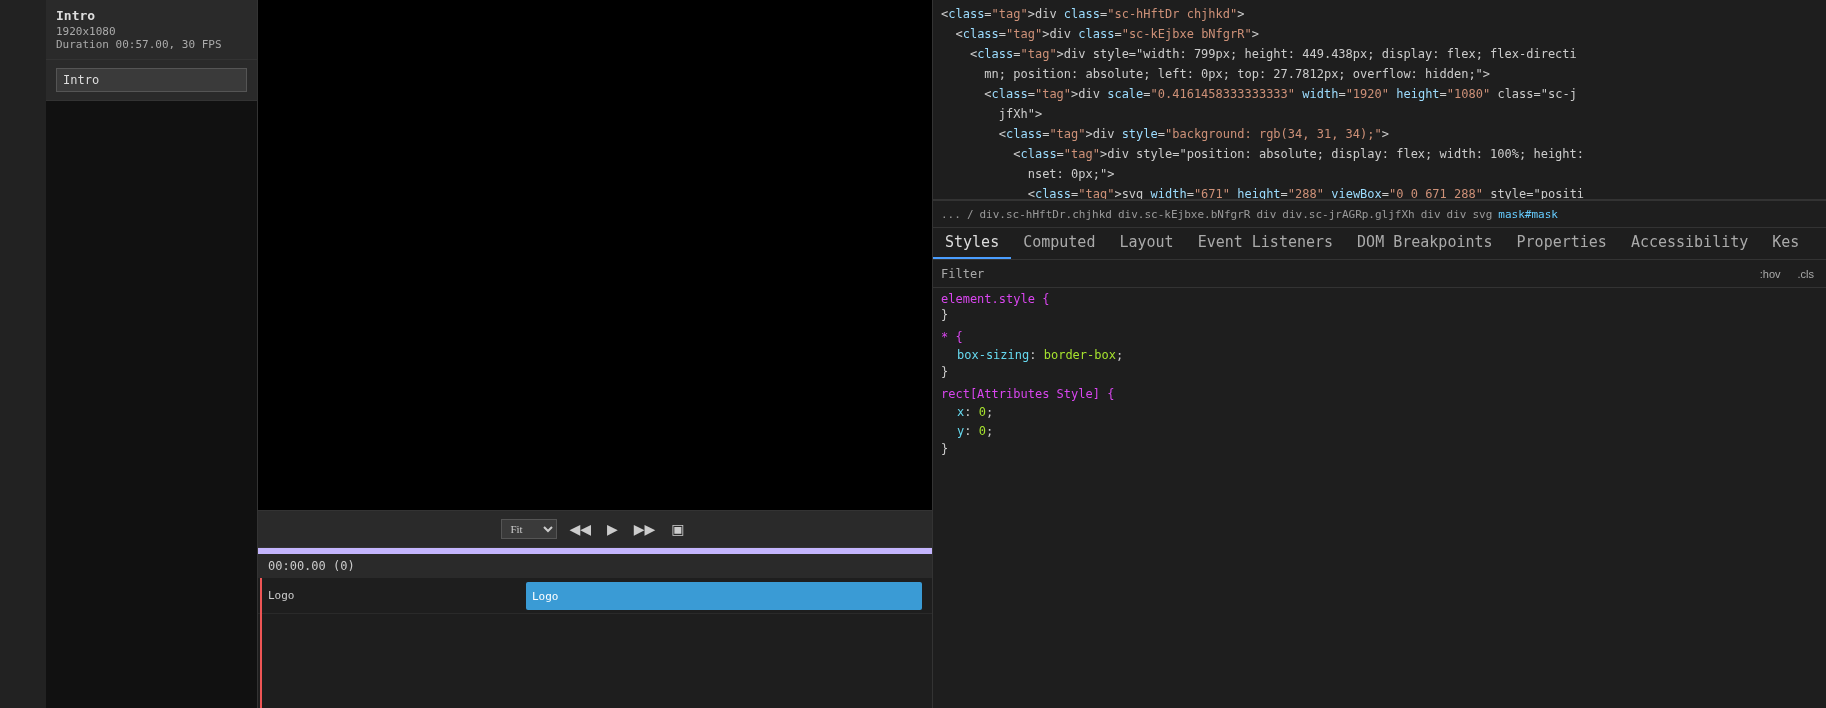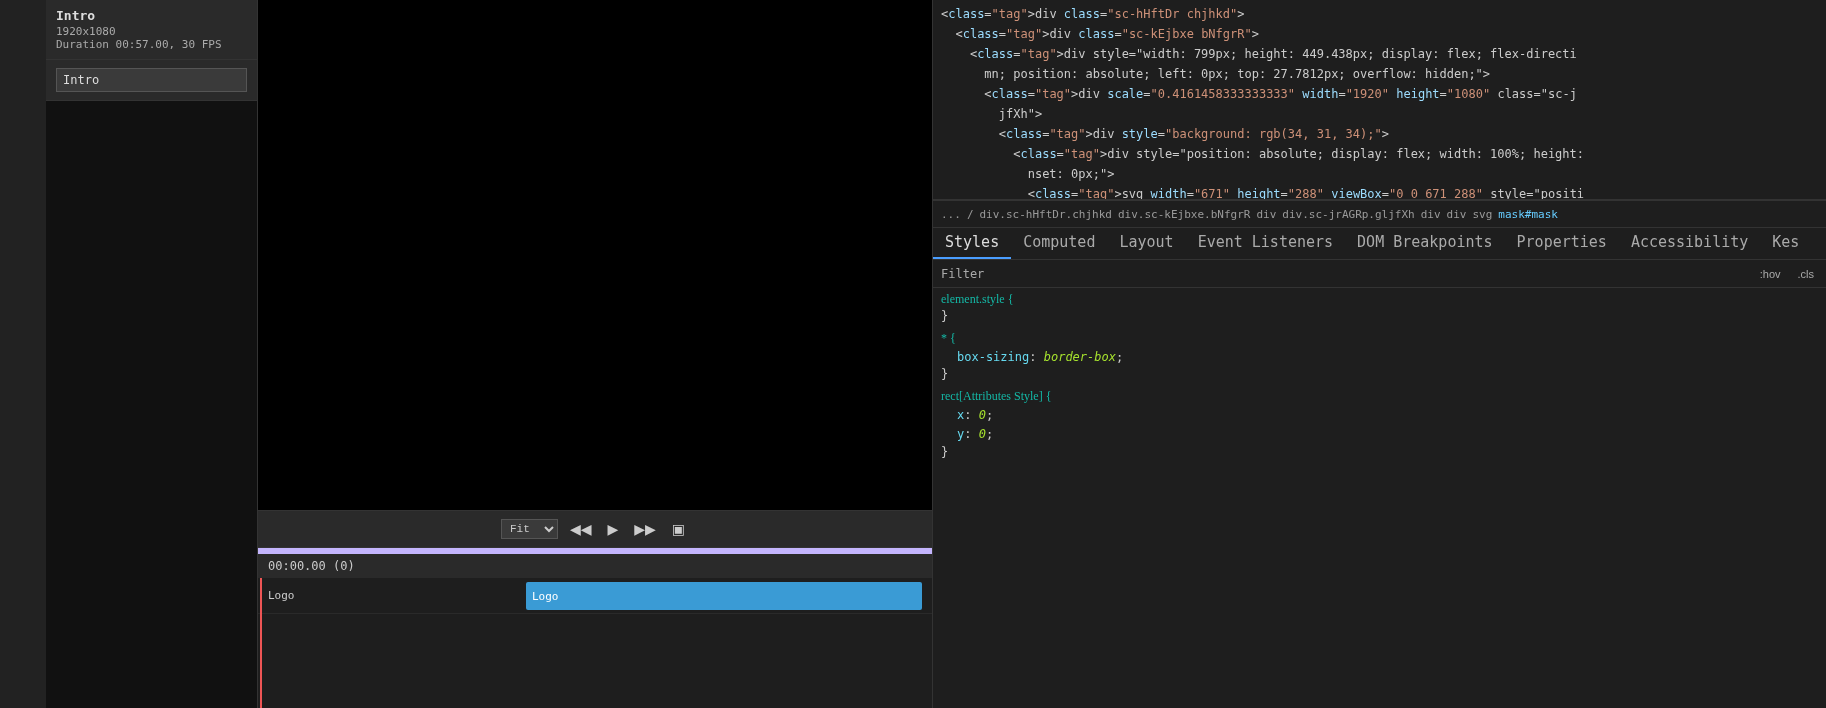--- a/index.html
+++ b/index.html
@@ -99,21 +99,21 @@
       border-top: 1px solid #333;
       border-bottom: 1px solid #333;
     }
 
     .fit-select {
       background: #3a3a3a;
       border: 1px solid #555;
       color: #ccc;
       padding: 2px 4px;
       font-size: 11px;
-      font-family: Liberation Mono, monospace;
+      font-family: Liberation Serif, serif;
       cursor: pointer;
     }
 
     .ctrl-btn {
       background: none;
       border: none;
       color: #ccc;
       cursor: pointer;
       font-size: 14px;
       padding: 2px 4px;
@@ -309,41 +309,39 @@
       overflow-y: auto;
       padding: 4px 8px;
       font-size: 12px;
     }
 
     .css-block {
       margin-bottom: 8px;
     }
 
     .css-selector {
-      color: #14b8a6;
+      color: #d946ef;
       margin-bottom: 2px;
-      font-family: Liberation Serif, serif;
     }
 
     .css-brace {
       color: #ccc;
     }
 
     .css-property {
       padding-left: 16px;
       line-height: 1.6;
     }
 
     .css-prop-name {
       color: #66d9ef;
     }
 
     .css-prop-value {
       color: #a6e22e;
-      font-style: italic;
     }
 
     .css-punct {
       color: #ccc;
     }
     .attr-name { color: #9cdcfe; }
     .attr-value { color: #ce9178; }
   </style>
 </head>
 <body>

